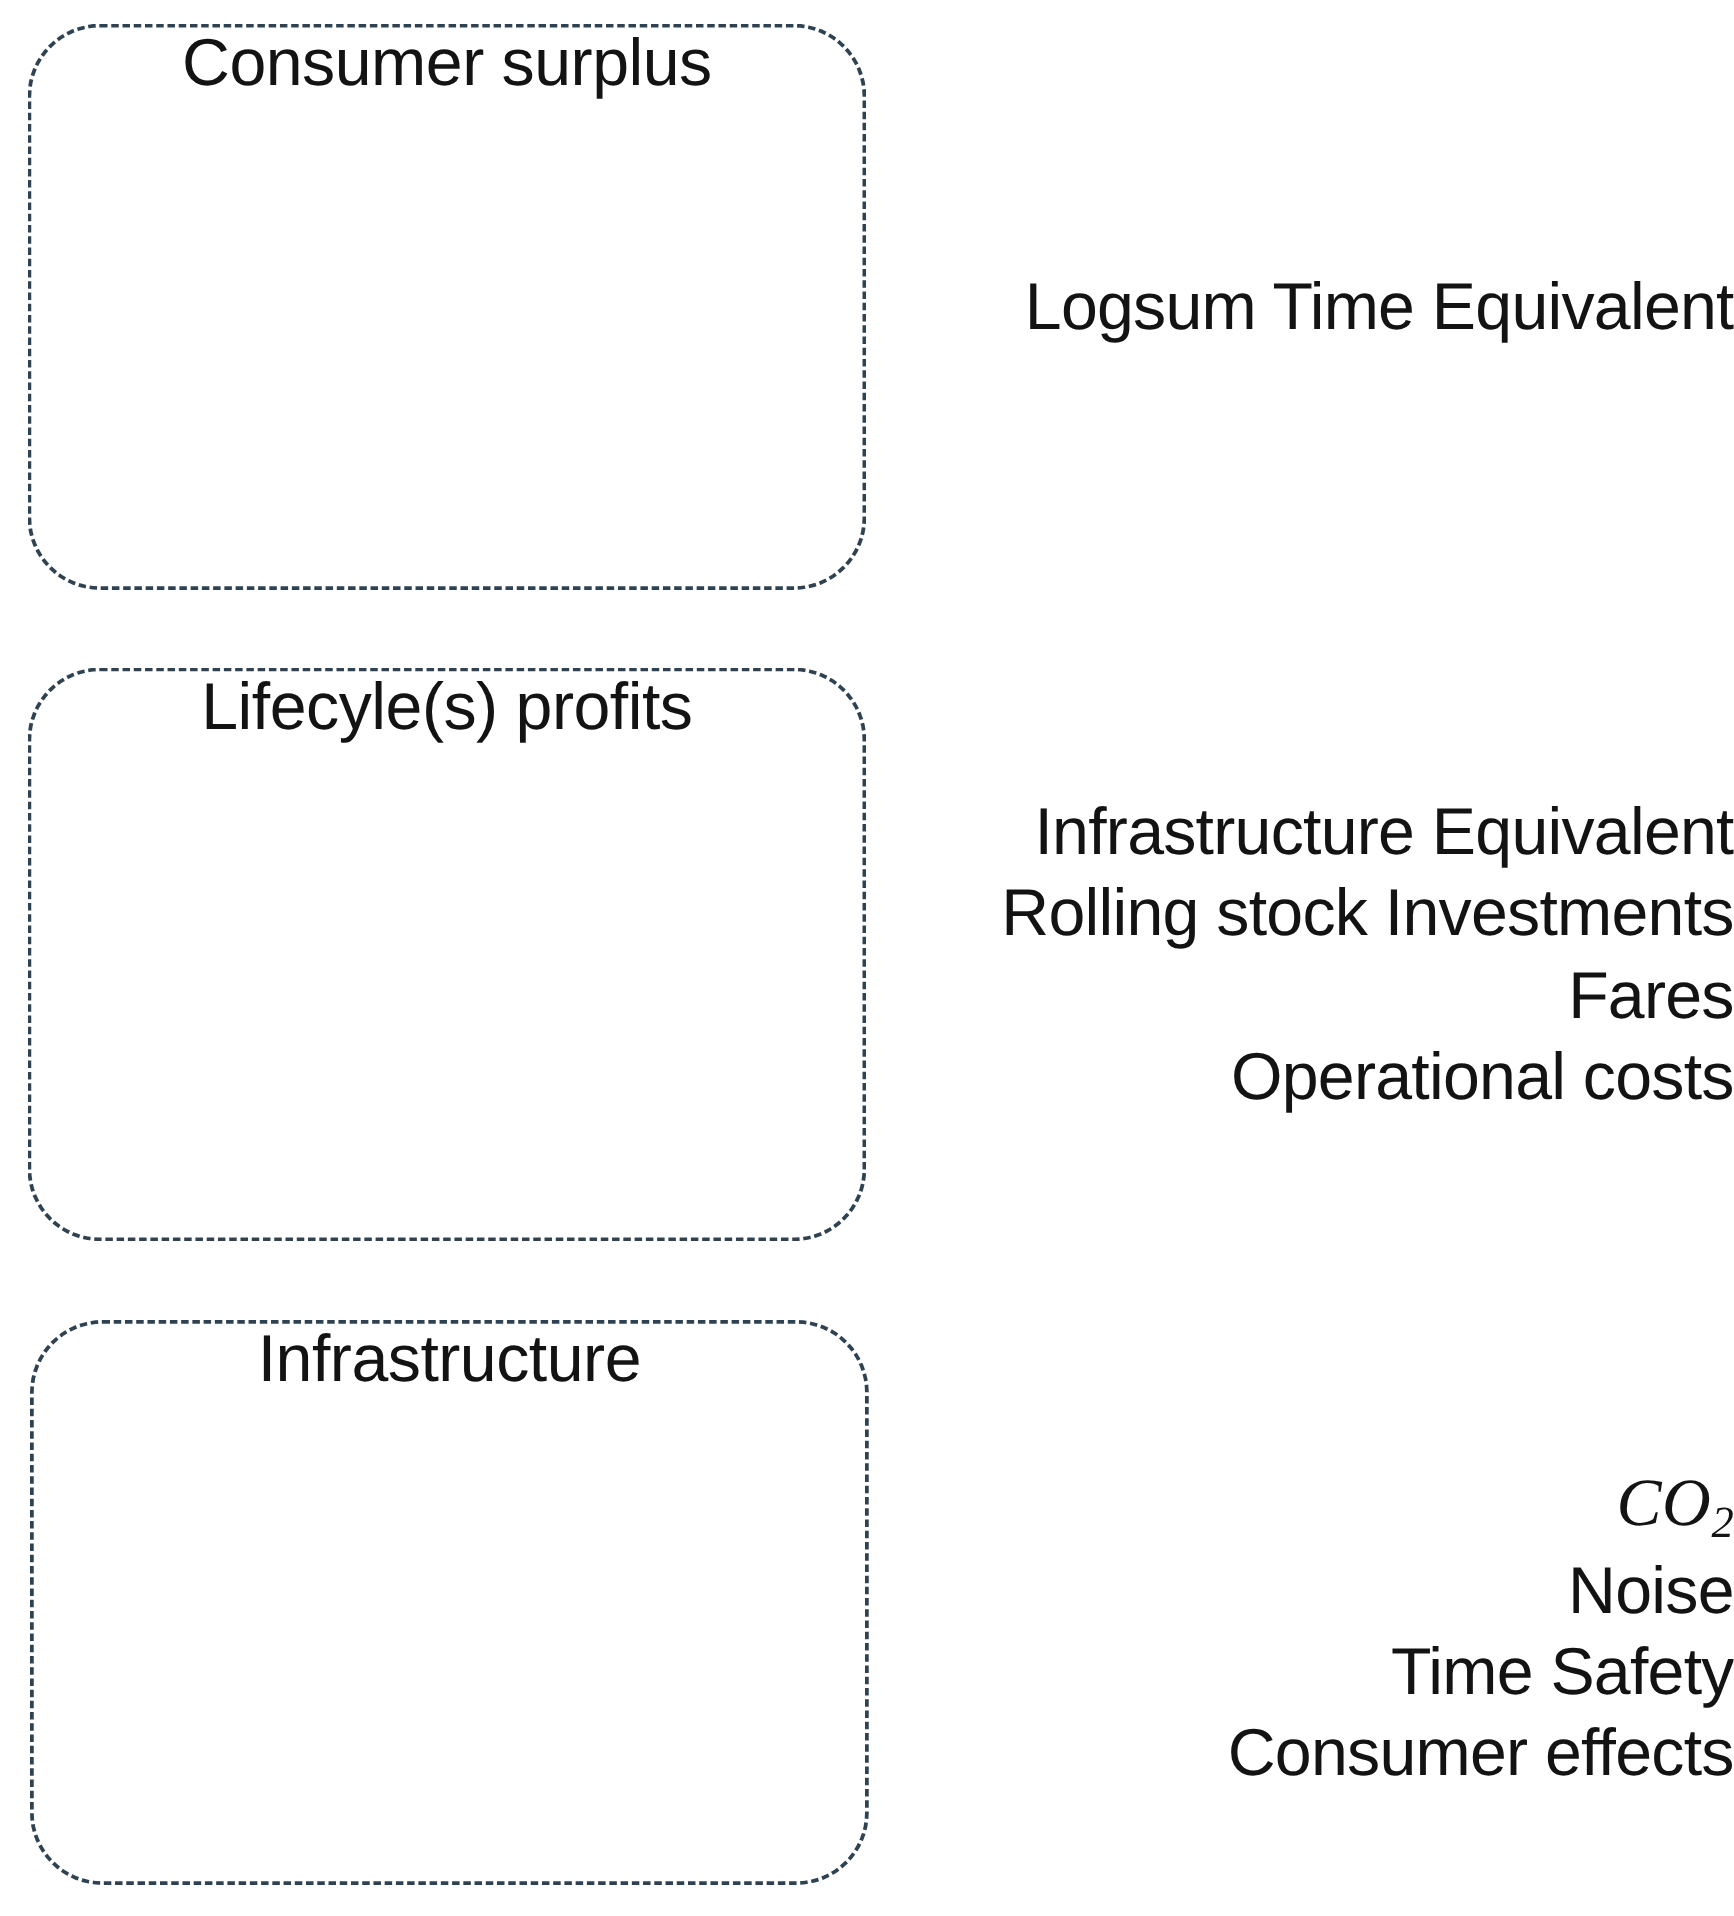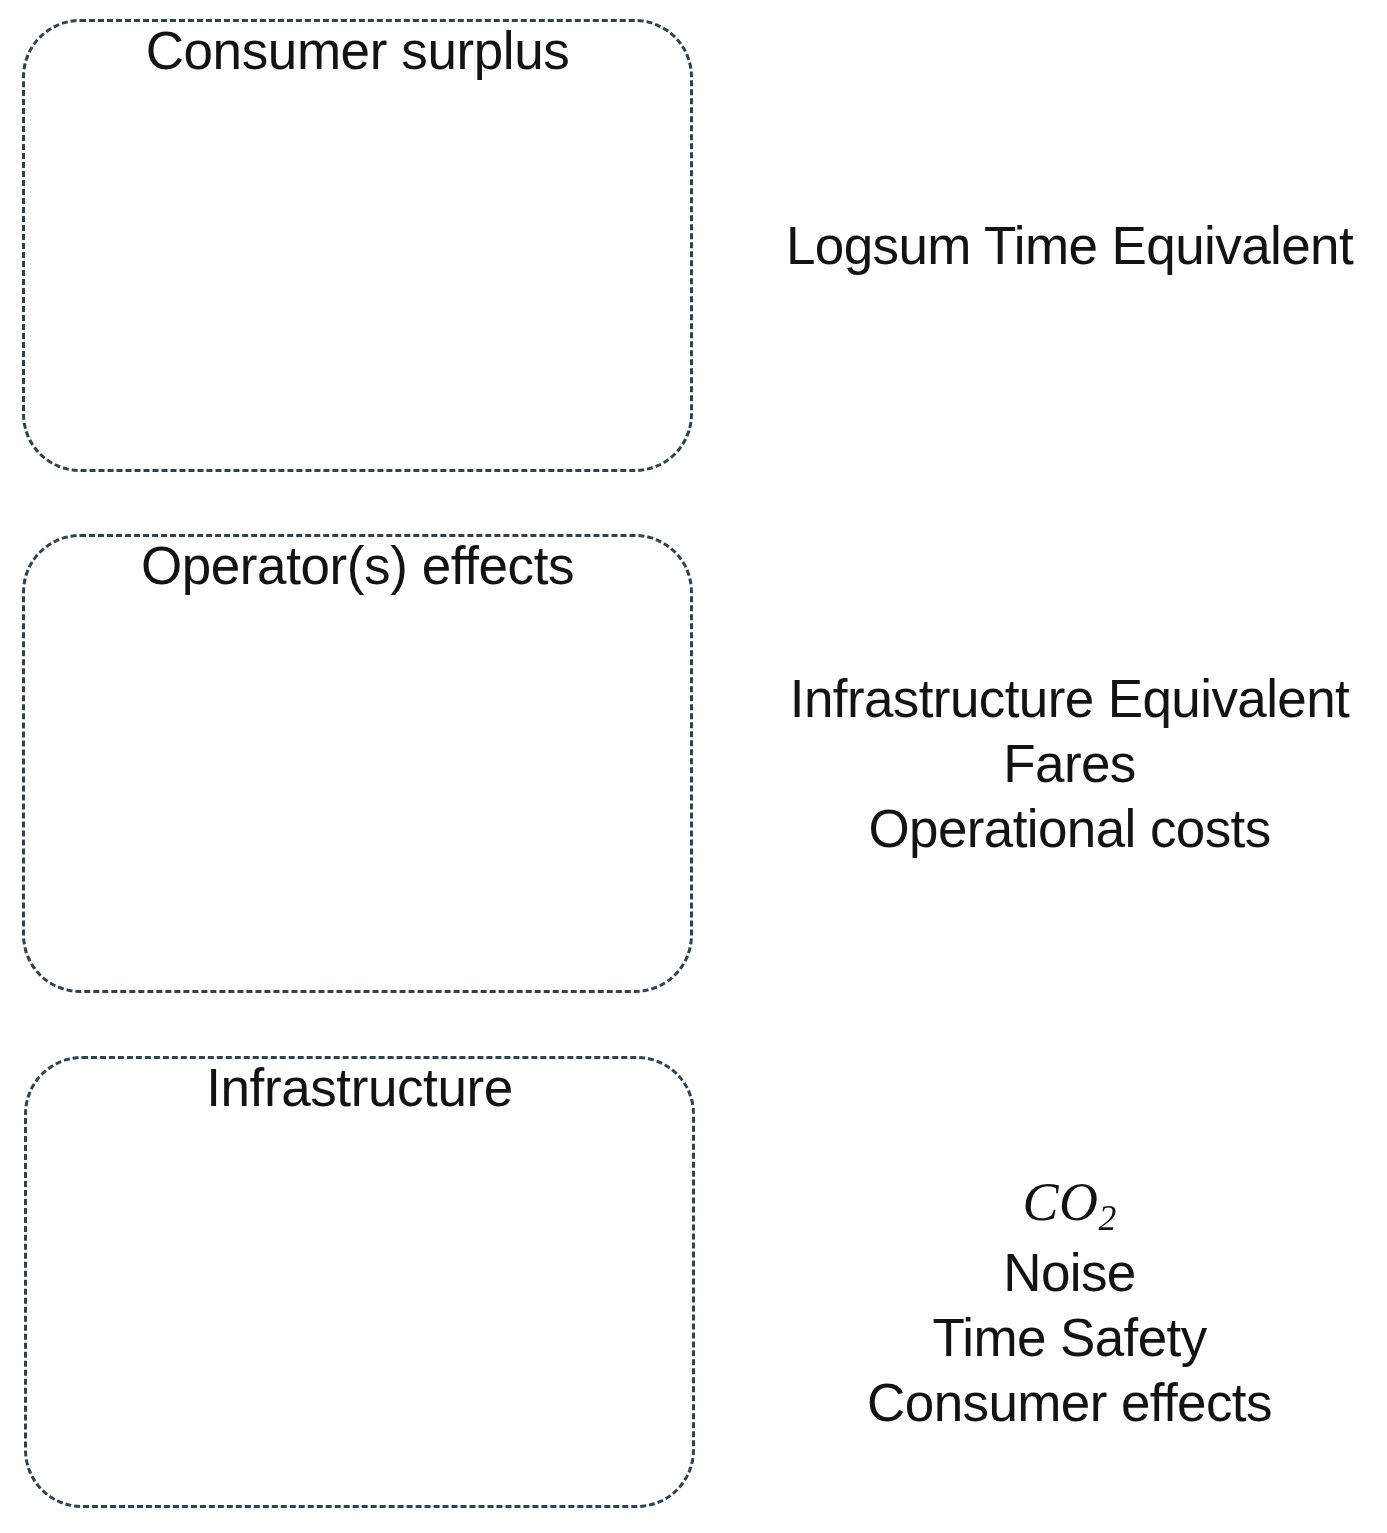--- a/index.html
+++ b/index.html
@@ -65,21 +65,21 @@
   
   .items {
     position: absolute;
     left: 752px;
     top: 0;
     width: 635px;
     height: 100%;
     display: flex;
     flex-direction: column;
     justify-content: center;
-    align-items: center;
+    align-items: flex-end;
   }
 
   .item {
     font-family: "Liberation Sans", sans-serif;
     font-size: 53px;
     font-weight: 400;
     color: #131313;
     line-height: 1.23;
     letter-spacing: -0.6px;
     white-space: nowrap;
@@ -110,24 +110,25 @@
     <div class="box">
       <span class="box-label">Consumer surplus</span>
     </div>
     <div class="items">
       <span class="item">Logsum Time Equivalent</span>
     </div>
   </div>
 
   <div class="row row-2">
     <div class="box">
-      <span class="box-label">Operator(s) effects</span>
+      <span class="box-label">Lifecyle(s) profits</span>
     </div>
     <div class="items">
       <span class="item">Infrastructure Equivalent</span>
+      <span class="item">Rolling stock Investments</span>
       <span class="item">Fares</span>
       <span class="item">Operational costs</span>
     </div>
   </div>
 
   <div class="row row-3">
     <div class="box">
       <span class="box-label">Infrastructure</span>
     </div>
     <div class="items">

